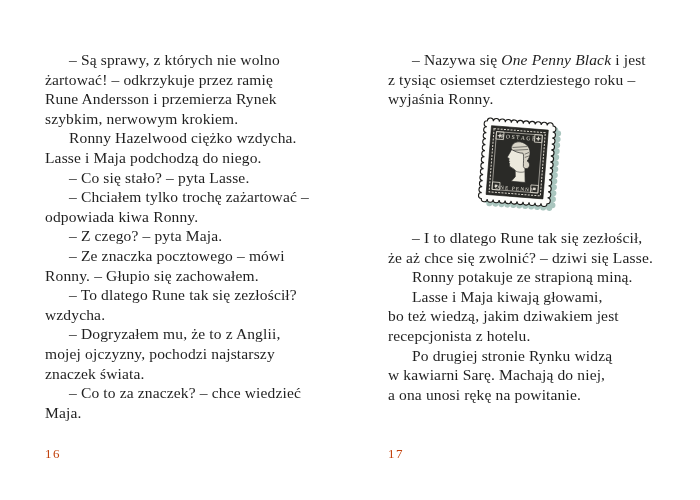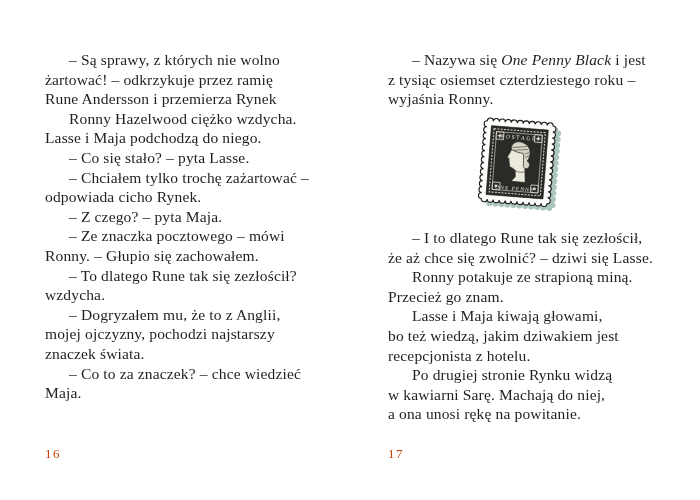--- a/index.html
+++ b/index.html
@@ -39,25 +39,26 @@
 </style>
 </head>
 <body>
 
 <div id="spread">
 
   <div class="col" id="col-left">
     <div class="ln ind">– Są sprawy, z których nie wolno</div>
     <div class="ln">żartować! – odkrzykuje przez ramię</div>
     <div class="ln">Rune Andersson i przemierza Rynek</div>
+    <div class="ln">szybkim, nerwowym krokiem.</div>
     <div class="ln ind">Ronny Hazelwood ciężko wzdycha.</div>
     <div class="ln">Lasse i Maja podchodzą do niego.</div>
     <div class="ln ind">– Co się stało? – pyta Lasse.</div>
     <div class="ln ind">– Chciałem tylko trochę zażartować –</div>
-    <div class="ln">odpowiada cicho Rynek.</div>
+    <div class="ln">odpowiada kiwa Ronny.</div>
     <div class="ln ind">– Z czego? – pyta Maja.</div>
     <div class="ln ind">– Ze znaczka pocztowego – mówi</div>
     <div class="ln">Ronny. – Głupio się zachowałem.</div>
     <div class="ln ind">– To dlatego Rune tak się zezłościł?</div>
     <div class="ln">wzdycha.</div>
     <div class="ln ind">– Dogryzałem mu, że to z Anglii,</div>
     <div class="ln">mojej ojczyzny, pochodzi najstarszy</div>
     <div class="ln">znaczek świata.</div>
     <div class="ln ind">– Co to za znaczek? – chce wiedzieć</div>
     <div class="ln">Maja.</div>
@@ -118,21 +119,20 @@
             </g>
           </g>
         </g>
       </svg>
     </div>
 
     <div id="right-para-rest">
       <div class="ln ind">– I to dlatego Rune tak się zezłościł,</div>
       <div class="ln">że aż chce się zwolnić? – dziwi się Lasse.</div>
       <div class="ln ind">Ronny potakuje ze strapioną miną.</div>
-      <div class="ln">Przecież go znam.</div>
       <div class="ln ind">Lasse i Maja kiwają głowami,</div>
       <div class="ln">bo też wiedzą, jakim dziwakiem jest</div>
       <div class="ln">recepcjonista z hotelu.</div>
       <div class="ln ind">Po drugiej stronie Rynku widzą</div>
       <div class="ln">w kawiarni Sarę. Machają do niej,</div>
       <div class="ln">a ona unosi rękę na powitanie.</div>
     </div>
   </div>
 
   <div class="pagenum" id="pagenum-left">16</div>

